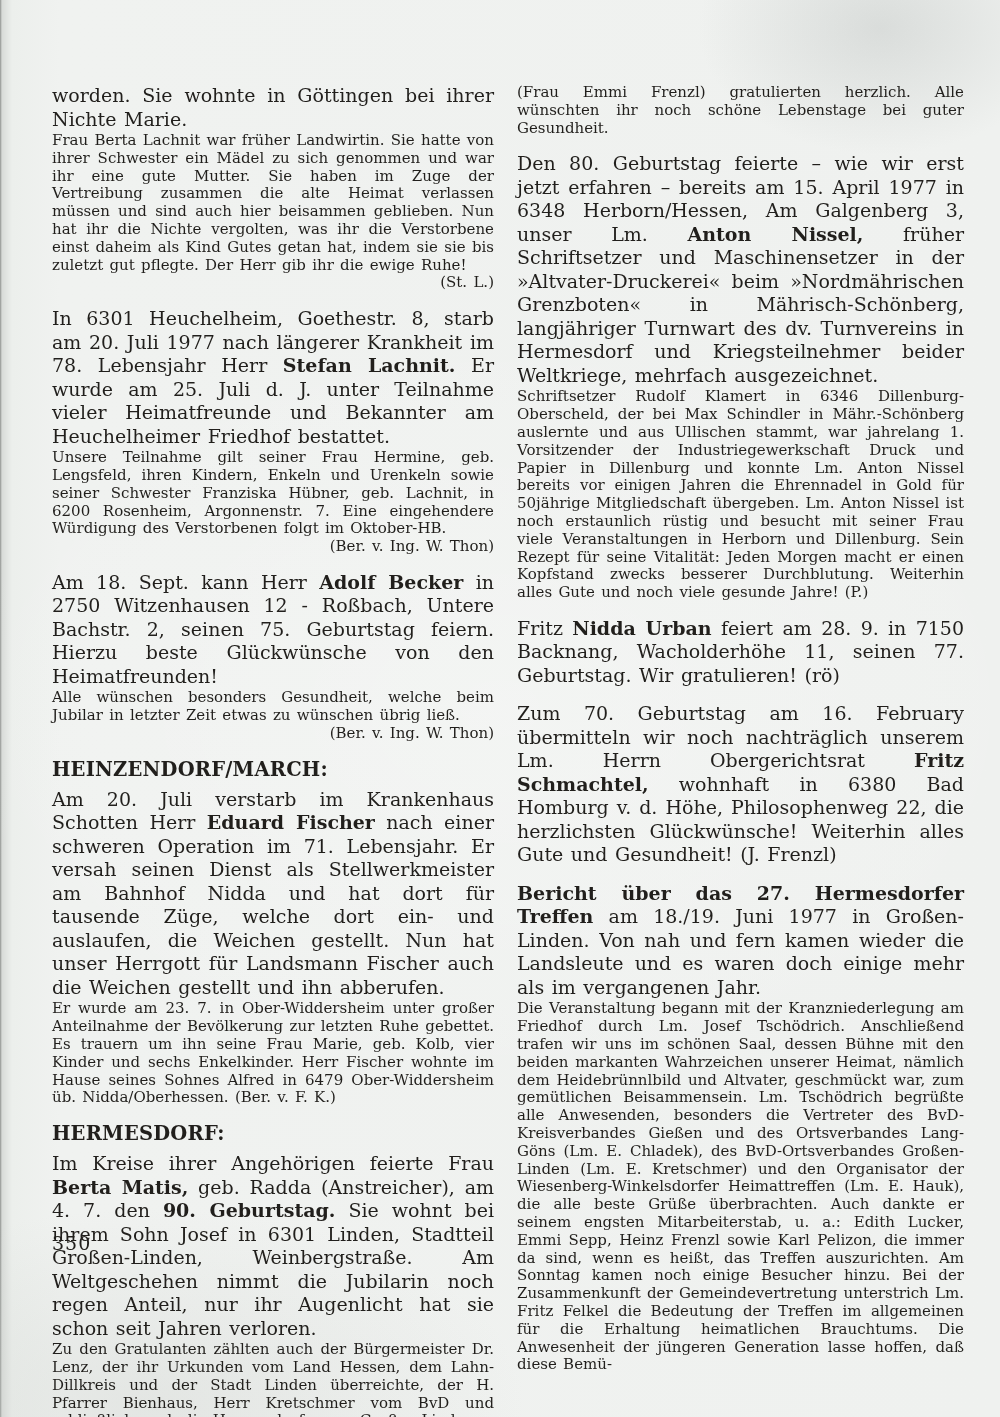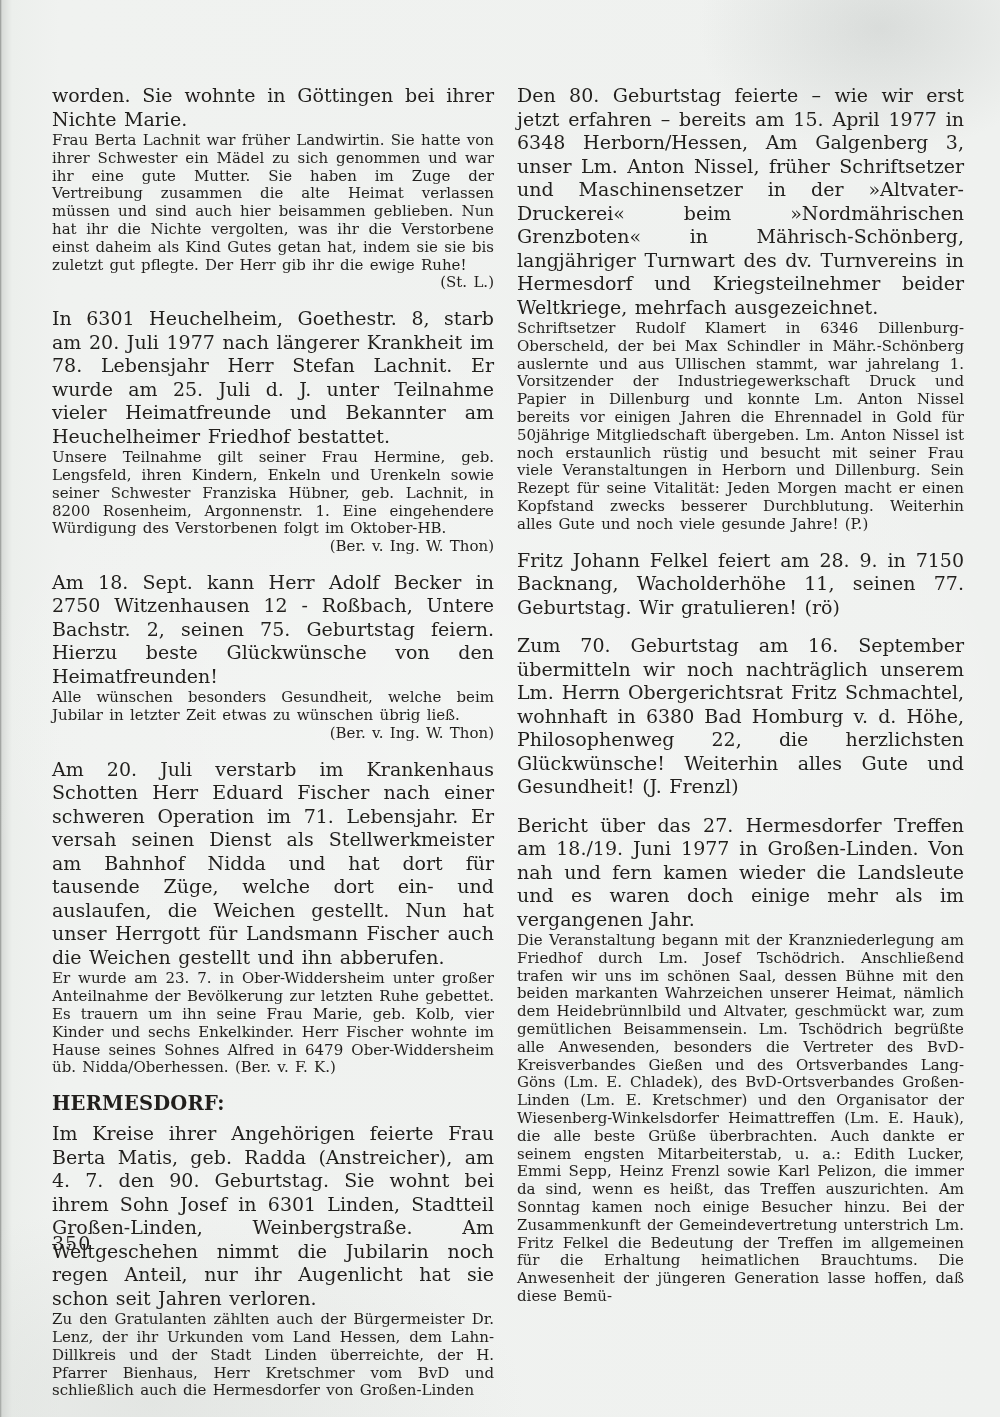--- a/index.html
+++ b/index.html
@@ -44,21 +44,21 @@
     line-height: 17.8px;
   }
   .para.tight { margin-bottom: 1px; }
   .heading {
     font-size: 19.5px;
     line-height: 24px;
     font-weight: bold;
     margin: 8px 0 6px 0;
     letter-spacing: 0.2px;
   }
-  .bold { font-weight: normal; }
+  .bold { font-weight: bold; }
   .credit {
     display: block;
     text-align: right;
   }
   .page-number {
     position: absolute;
     left: 52px;
     top: 1232px;
     font-size: 19px;
     letter-spacing: 1px;
@@ -66,32 +66,34 @@
 </style>
 </head>
 <body>
 
 <div class="page">
   <div class="content">
     <div class="col left">
         <p class="para large tight"><span class="">worden. Sie wohnte in Göttingen bei ihrer Nichte Marie.</span></p>
         <p class="para small"><span class="">Frau Berta Lachnit war früher Landwirtin. Sie hatte von ihrer Schwester ein Mädel zu sich genommen und war ihr eine gute Mutter. Sie haben im Zuge der Vertreibung zusammen die alte Heimat verlassen müssen und sind auch hier beisammen geblieben. Nun hat ihr die Nichte vergolten, was ihr die Verstorbene einst daheim als Kind Gutes getan hat, indem sie sie bis zuletzt gut pflegte. Der Herr gib ihr die ewige Ruhe!</span><span class="credit">(St. L.)</span></p>
         <p class="para large tight"><span class="">In 6301 Heuchelheim, Goethestr. 8, starb am 20. Juli 1977 nach längerer Krankheit im 78. Lebensjahr Herr </span><span class="bold">Stefan Lachnit.</span><span class=""> Er wurde am 25. Juli d. J. unter Teilnahme vieler Heimatfreunde und Bekannter am Heuchelheimer Friedhof bestattet.</span></p>
-        <p class="para small"><span class="">Unsere Teilnahme gilt seiner Frau Hermine, geb. Lengsfeld, ihren Kindern, Enkeln und Urenkeln sowie seiner Schwester Franziska Hübner, geb. Lachnit, in 8200 Rosenheim, Argonnenstr. 1. Eine eingehendere Würdigung des Verstorbenen folgt im Oktober-HB.</span><span class="credit">(Ber. v. Ing. W. Thon)</span></p>
+        <p class="para small"><span class="">Unsere Teilnahme gilt seiner Frau Hermine, geb. Lengsfeld, ihren Kindern, Enkeln und Urenkeln sowie seiner Schwester Franziska Hübner, geb. Lachnit, in 6200 Rosenheim, Argonnenstr. 7. Eine eingehendere Würdigung des Verstorbenen folgt im Oktober-HB.</span><span class="credit">(Ber. v. Ing. W. Thon)</span></p>
         <p class="para large tight"><span class="">Am 18. Sept. kann Herr </span><span class="bold">Adolf Becker</span><span class=""> in 2750 Witzenhausen 12 - Roßbach, Untere Bachstr. 2, seinen 75. Geburtstag feiern. Hierzu beste Glückwünsche von den Heimatfreunden!</span></p>
         <p class="para small"><span class="">Alle wünschen besonders Gesundheit, welche beim Jubilar in letzter Zeit etwas zu wünschen übrig ließ.</span><span class="credit">(Ber. v. Ing. W. Thon)</span></p>
+        <h2 class="heading">HEINZENDORF/MARCH:</h2>
         <p class="para large tight"><span class="">Am 20. Juli verstarb im Krankenhaus Schotten Herr </span><span class="bold">Eduard Fischer</span><span class=""> nach einer schweren Operation im 71. Lebensjahr. Er versah seinen Dienst als Stellwerkmeister am Bahnhof Nidda und hat dort für tausende Züge, welche dort ein- und auslaufen, die Weichen gestellt. Nun hat unser Herrgott für Landsmann Fischer auch die Weichen gestellt und ihn abberufen.</span></p>
         <p class="para small"><span class="">Er wurde am 23. 7. in Ober-Widdersheim unter großer Anteilnahme der Bevölkerung zur letzten Ruhe gebettet. Es trauern um ihn seine Frau Marie, geb. Kolb, vier Kinder und sechs Enkelkinder. Herr Fischer wohnte im Hause seines Sohnes Alfred in 6479 Ober-Widdersheim üb. Nidda/Oberhessen. (Ber. v. F. K.)</span></p>
         <h2 class="heading">HERMESDORF:</h2>
         <p class="para large tight"><span class="">Im Kreise ihrer Angehörigen feierte Frau </span><span class="bold">Berta Matis,</span><span class=""> geb. Radda (Anstreicher), am 4. 7. den </span><span class="bold">90. Geburtstag.</span><span class=""> Sie wohnt bei ihrem Sohn Josef in 6301 Linden, Stadtteil Großen-Linden, Weinbergstraße. Am Weltgeschehen nimmt die Jubilarin noch regen Anteil, nur ihr Augenlicht hat sie schon seit Jahren verloren.</span></p>
         <p class="para small"><span class="">Zu den Gratulanten zählten auch der Bürgermeister Dr. Lenz, der ihr Urkunden vom Land Hessen, dem Lahn-Dillkreis und der Stadt Linden überreichte, der H. Pfarrer Bienhaus, Herr Kretschmer vom BvD und schließlich auch die Hermesdorfer von Großen-Linden</span></p>
       </div>
     <div class="col right">
+        <p class="para small"><span class="">(Frau Emmi Frenzl) gratulierten herzlich. Alle wünschten ihr noch schöne Lebenstage bei guter Gesundheit.</span></p>
         <p class="para large tight"><span class="">Den 80. Geburtstag feierte – wie wir erst jetzt erfahren – bereits am 15. April 1977 in 6348 Herborn/Hessen, Am Galgenberg 3, unser Lm. </span><span class="bold">Anton Nissel,</span><span class=""> früher Schriftsetzer und Maschinensetzer in der »Altvater-Druckerei« beim »Nordmährischen Grenzboten« in Mährisch-Schönberg, langjähriger Turnwart des dv. Turnvereins in Hermesdorf und Kriegsteilnehmer beider Weltkriege, mehrfach ausgezeichnet.</span></p>
         <p class="para small"><span class="">Schriftsetzer Rudolf Klamert in 6346 Dillenburg-Oberscheld, der bei Max Schindler in Mähr.-Schönberg auslernte und aus Ullischen stammt, war jahrelang 1. Vorsitzender der Industriegewerkschaft Druck und Papier in Dillenburg und konnte Lm. Anton Nissel bereits vor einigen Jahren die Ehrennadel in Gold für 50jährige Mitgliedschaft übergeben. Lm. Anton Nissel ist noch erstaunlich rüstig und besucht mit seiner Frau viele Veranstaltungen in Herborn und Dillenburg. Sein Rezept für seine Vitalität: Jeden Morgen macht er einen Kopfstand zwecks besserer Durchblutung. Weiterhin alles Gute und noch viele gesunde Jahre! (P.)</span></p>
-        <p class="para large"><span class="">Fritz </span><span class="bold">Johann Felkel</span><span class=""> feiert am 28. 9. in 7150 Backnang, Wacholderhöhe 11, seinen 77. Geburtstag. Wir gratulieren! (rö)</span></p>
-        <p class="para large"><span class="">Zum 70. Geburtstag am 16. September übermitteln wir noch nachträglich unserem Lm. Herrn Obergerichtsrat </span><span class="bold">Fritz Schmachtel,</span><span class=""> wohnhaft in 6380 Bad Homburg v. d. Höhe, Philosophenweg 22, die herzlichsten Glückwünsche! Weiterhin alles Gute und Gesundheit! (J. Frenzl)</span></p>
+        <p class="para large"><span class="">Fritz </span><span class="bold">Nidda Urban</span><span class=""> feiert am 28. 9. in 7150 Backnang, Wacholderhöhe 11, seinen 77. Geburtstag. Wir gratulieren! (rö)</span></p>
+        <p class="para large"><span class="">Zum 70. Geburtstag am 16. February übermitteln wir noch nachträglich unserem Lm. Herrn Obergerichtsrat </span><span class="bold">Fritz Schmachtel,</span><span class=""> wohnhaft in 6380 Bad Homburg v. d. Höhe, Philosophenweg 22, die herzlichsten Glückwünsche! Weiterhin alles Gute und Gesundheit! (J. Frenzl)</span></p>
         <p class="para large tight"><span class="bold">Bericht über das 27. Hermesdorfer Treffen</span><span class=""> am 18./19. Juni 1977 in Großen-Linden. Von nah und fern kamen wieder die Landsleute und es waren doch einige mehr als im vergangenen Jahr.</span></p>
         <p class="para small"><span class="">Die Veranstaltung begann mit der Kranzniederlegung am Friedhof durch Lm. Josef Tschödrich. Anschließend trafen wir uns im schönen Saal, dessen Bühne mit den beiden markanten Wahrzeichen unserer Heimat, nämlich dem Heidebrünnlbild und Altvater, geschmückt war, zum gemütlichen Beisammensein. Lm. Tschödrich begrüßte alle Anwesenden, besonders die Vertreter des BvD-Kreisverbandes Gießen und des Ortsverbandes Lang-Göns (Lm. E. Chladek), des BvD-Ortsverbandes Großen-Linden (Lm. E. Kretschmer) und den Organisator der Wiesenberg-Winkelsdorfer Heimattreffen (Lm. E. Hauk), die alle beste Grüße überbrachten. Auch dankte er seinem engsten Mitarbeiterstab, u. a.: Edith Lucker, Emmi Sepp, Heinz Frenzl sowie Karl Pelizon, die immer da sind, wenn es heißt, das Treffen auszurichten. Am Sonntag kamen noch einige Besucher hinzu. Bei der Zusammenkunft der Gemeindevertretung unterstrich Lm. Fritz Felkel die Bedeutung der Treffen im allgemeinen für die Erhaltung heimatlichen Brauchtums. Die Anwesenheit der jüngeren Generation lasse hoffen, daß diese Bemü-</span></p>
       </div>
   </div>
   <div class="page-number">350</div>
 </div>
 
 </body></html>

